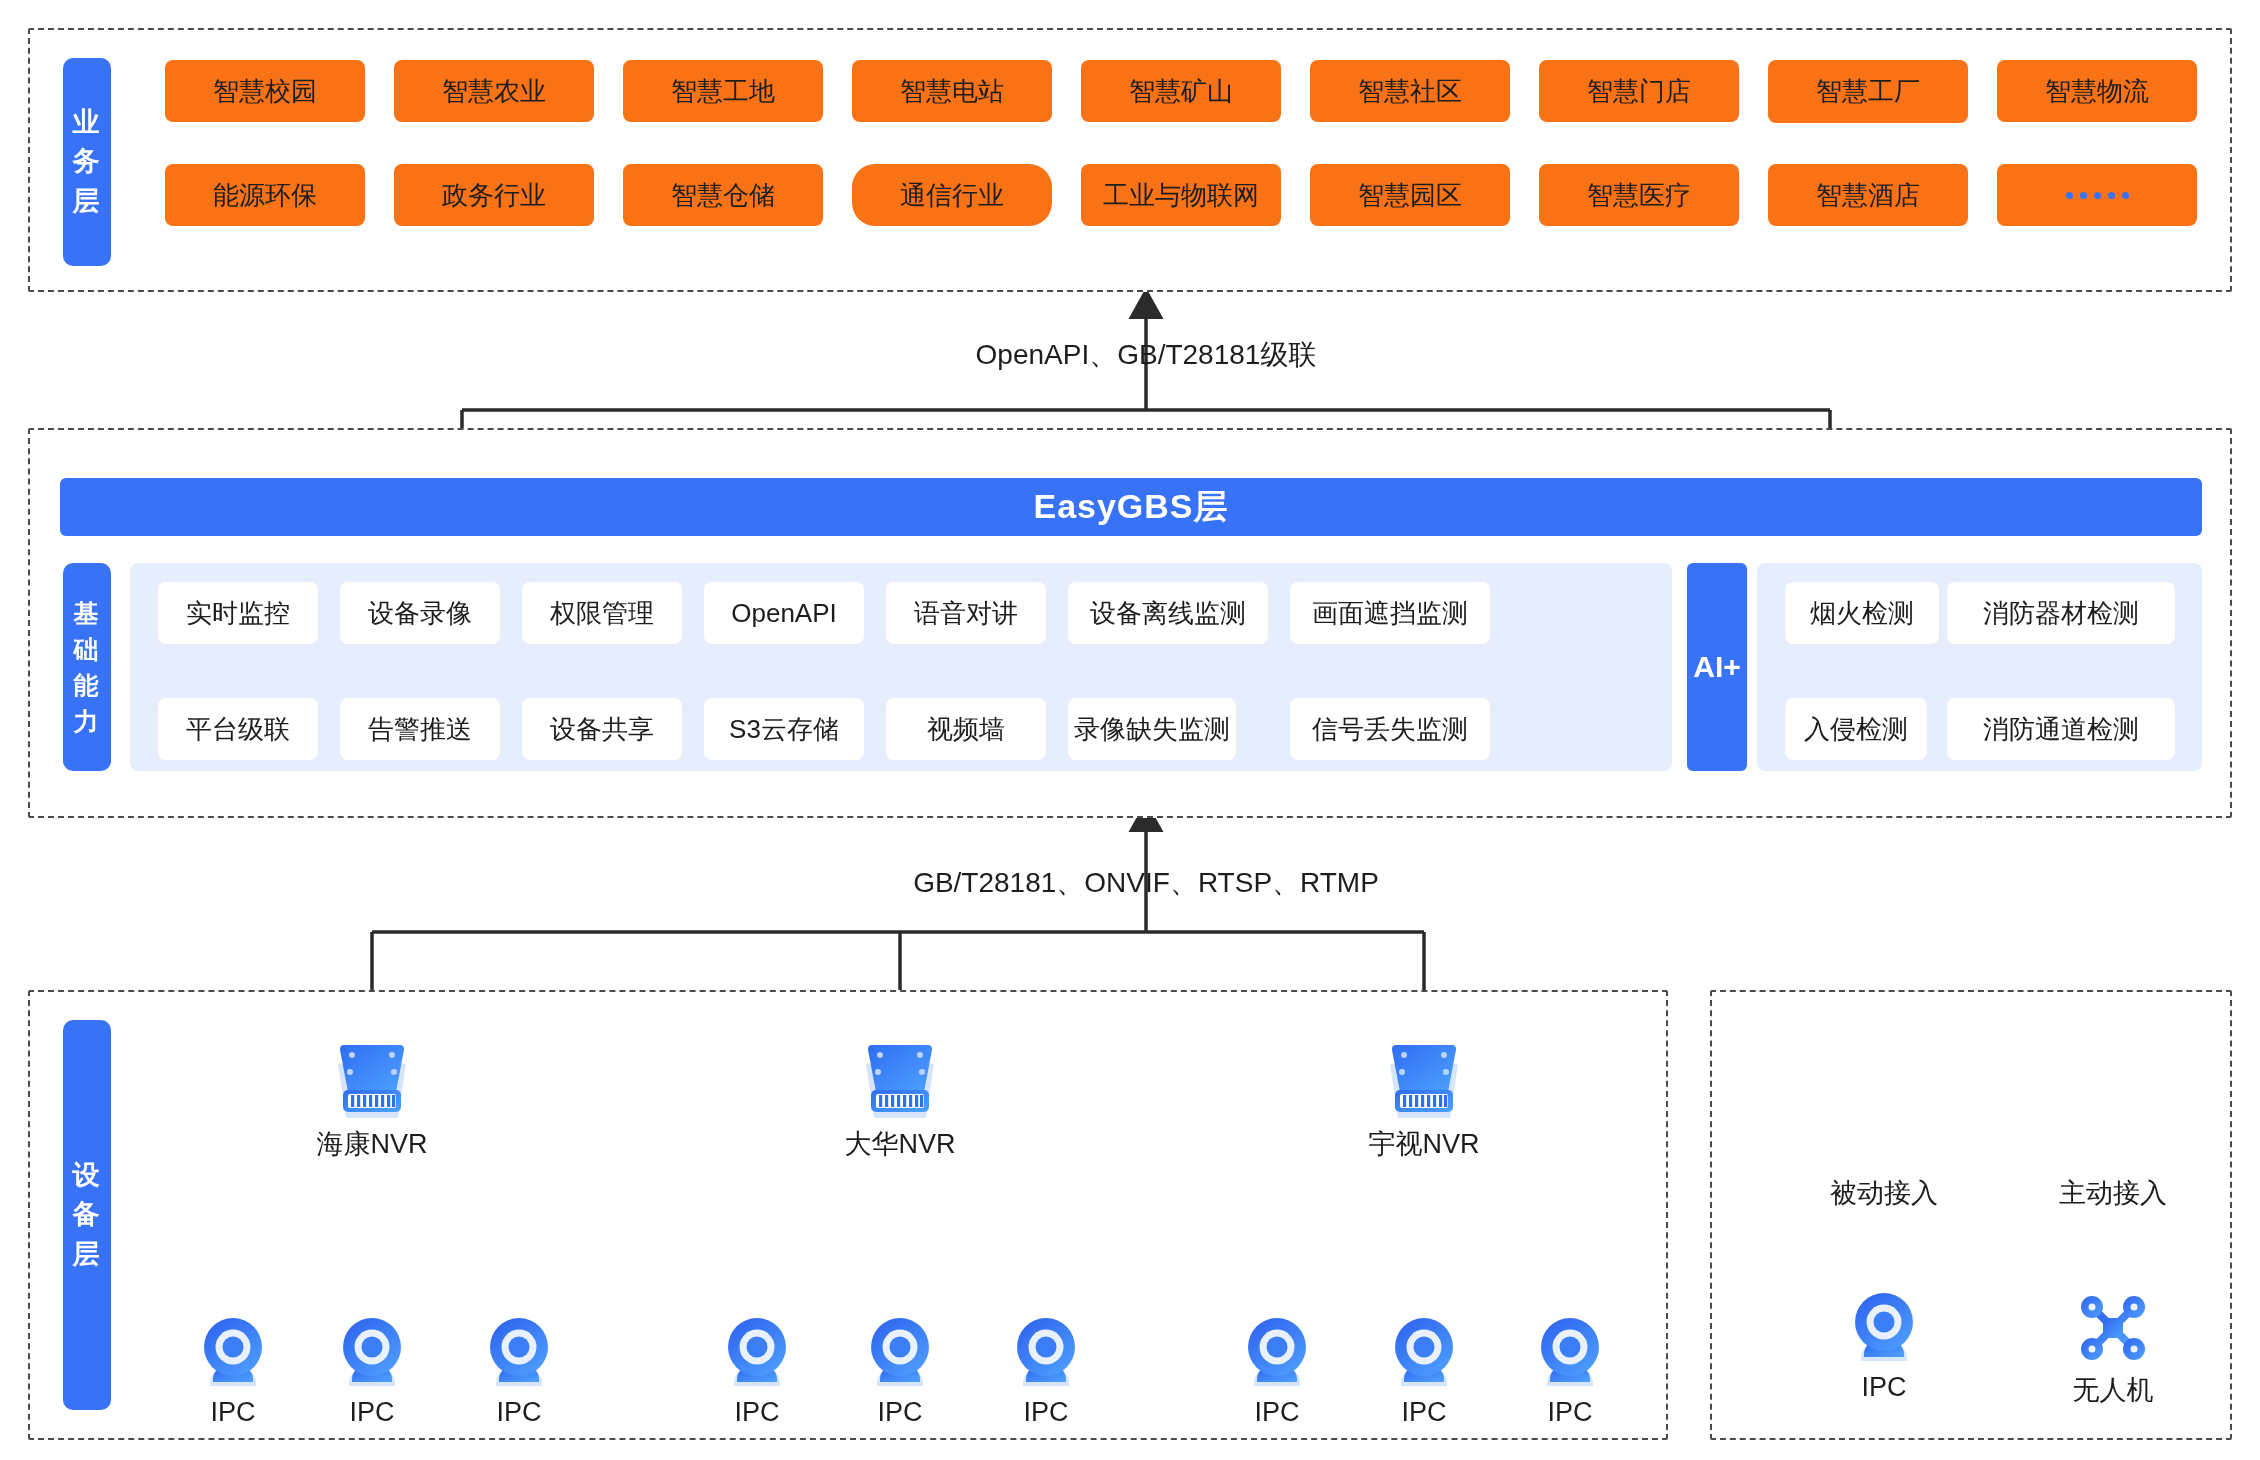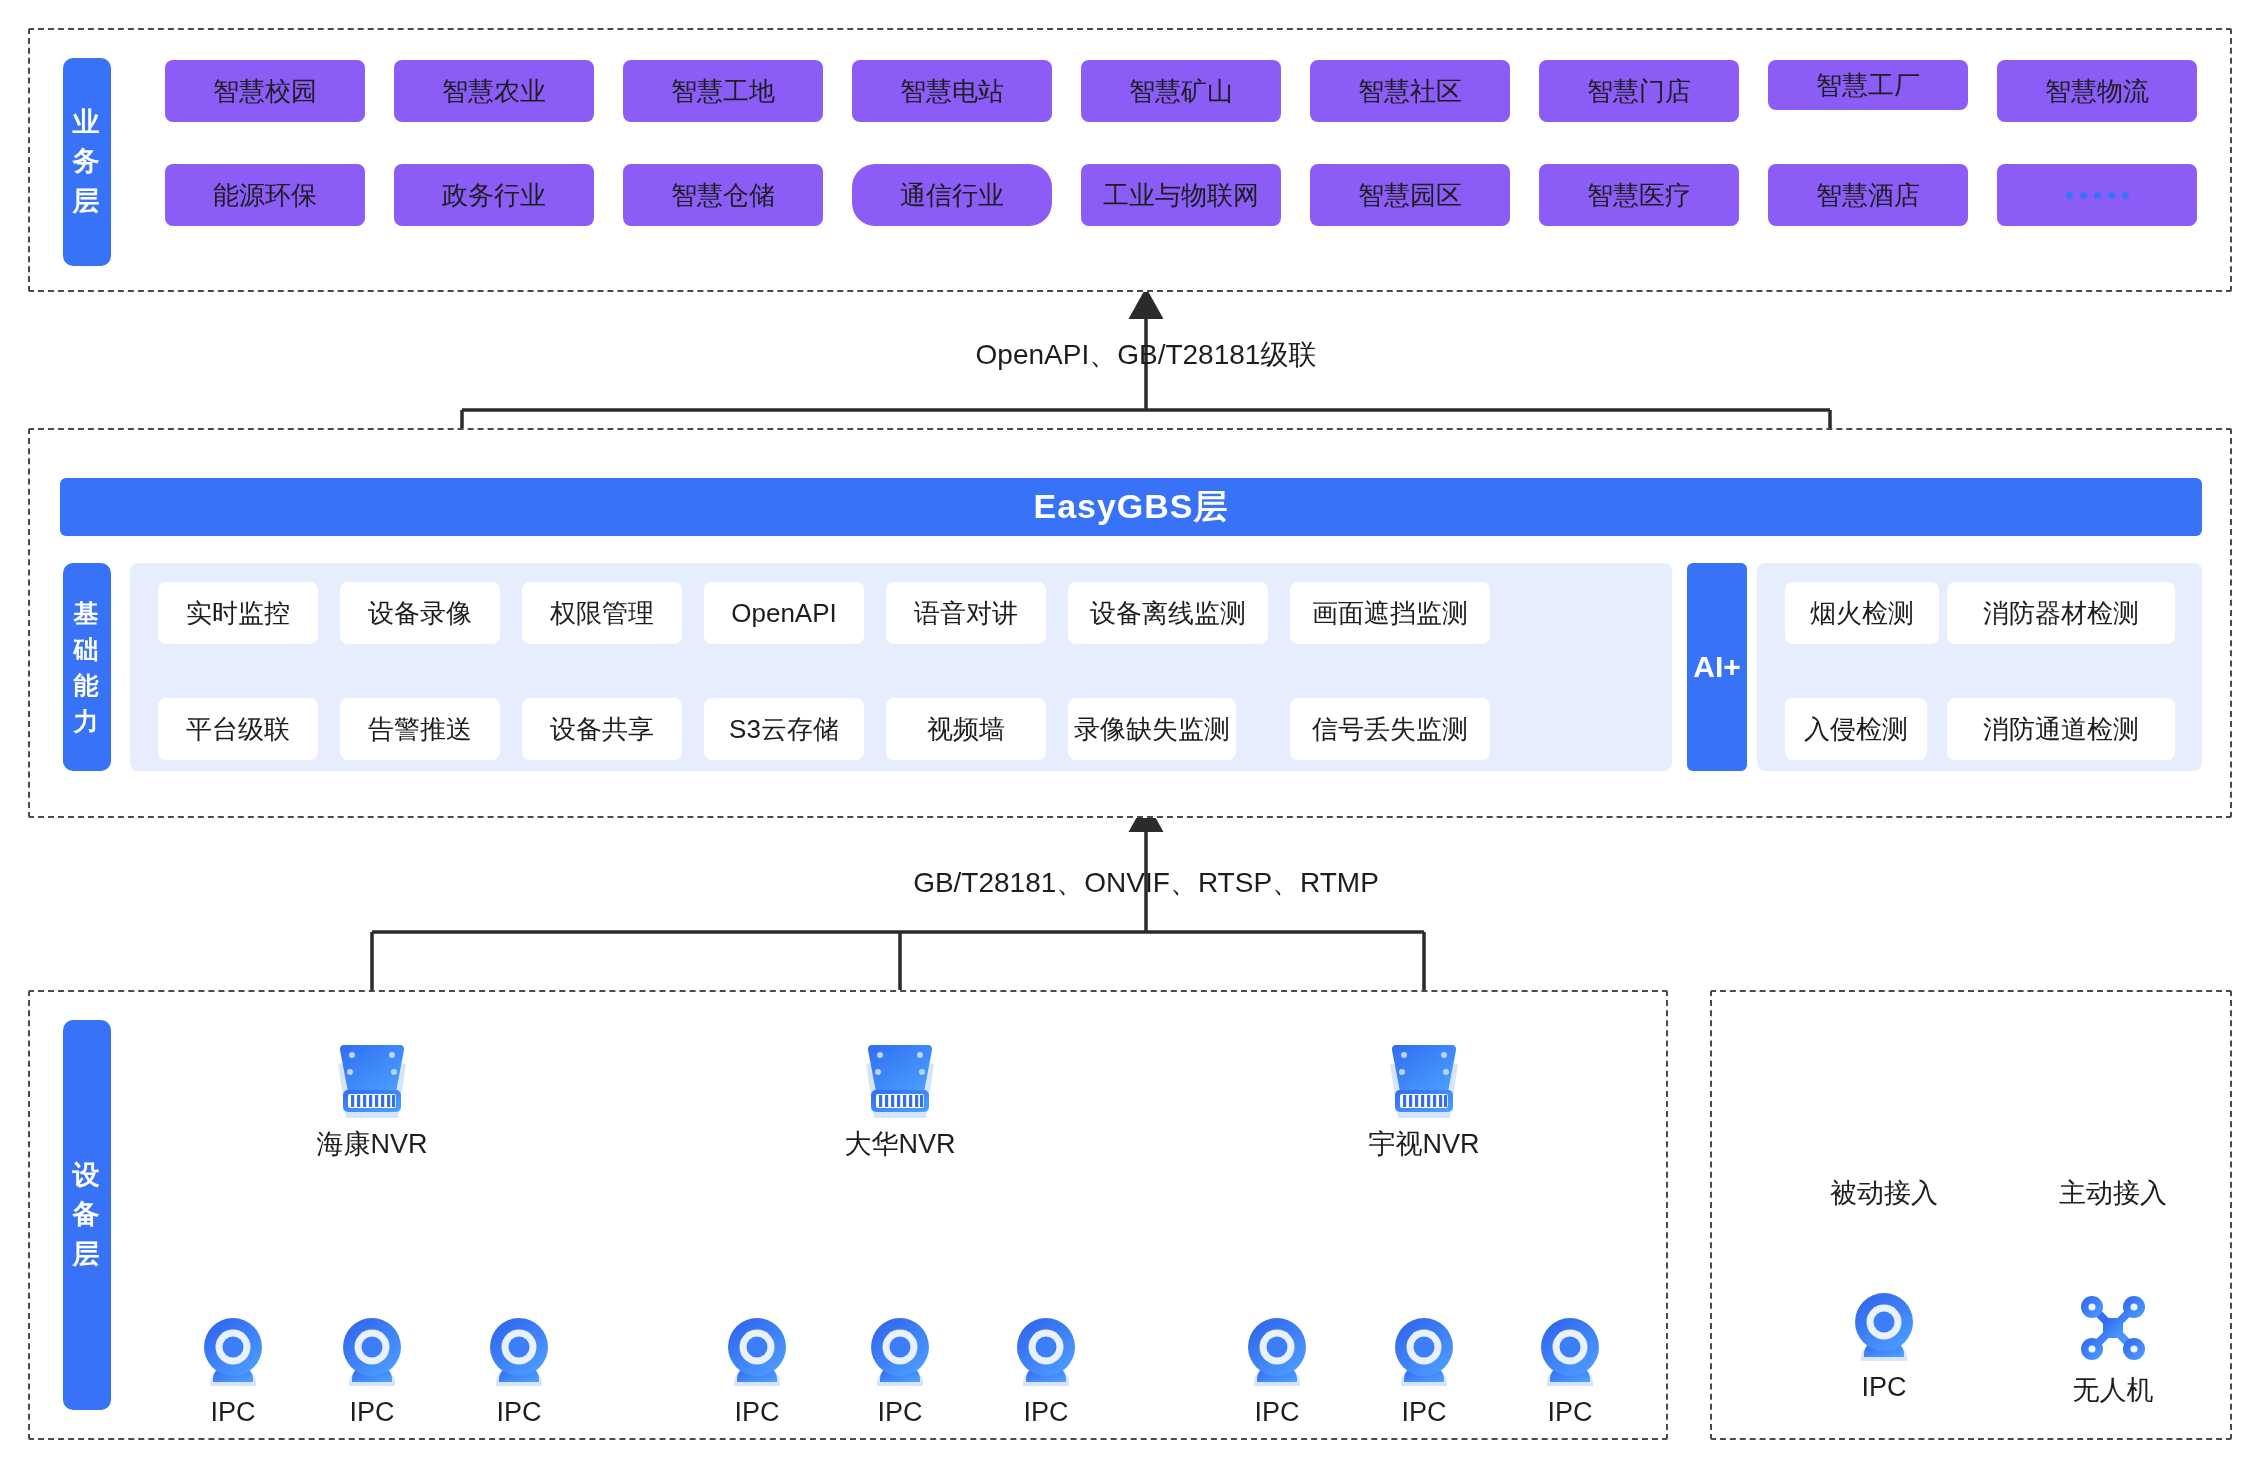--- a/index.html
+++ b/index.html
@@ -32,21 +32,21 @@
     font-weight: 700;
     letter-spacing: 2px;
     line-height: 1.45;
     text-align: center;
   }
   .layer-tab span { display: block; }
 
   
   .chip {
     position: absolute;
-    background: #8b5cf6;
+    background: #f97316;
     border-radius: 8px;
     display: flex;
     align-items: center;
     justify-content: center;
     font-size: 26px;
     color: #1d1d1f;
     white-space: nowrap;
     text-align: center;
   }
   .chip.dots { gap: 0; }
@@ -199,21 +199,21 @@
       </div>
       <div class="chip" style="left: 1081px; top: 60px; width: 200px; height: 62px;">
         <span>智慧矿山</span>
       </div>
       <div class="chip" style="left: 1310px; top: 60px; width: 200px; height: 62px;">
         <span>智慧社区</span>
       </div>
       <div class="chip" style="left: 1539px; top: 60px; width: 200px; height: 62px;">
         <span>智慧门店</span>
       </div>
-      <div class="chip" style="left: 1768px; top: 60px; width: 200px; height: 50px;">
+      <div class="chip" style="left: 1768px; top: 60px; width: 200px; height: 63px;">
         <span>智慧工厂</span>
       </div>
       <div class="chip" style="left: 1997px; top: 60px; width: 200px; height: 62px;">
         <span>智慧物流</span>
       </div>
     </div>
   <div id="biz-row2">
       <div class="chip" style="left: 165px; top: 164px; width: 200px; height: 62px;">
         <span>能源环保</span>
       </div>

